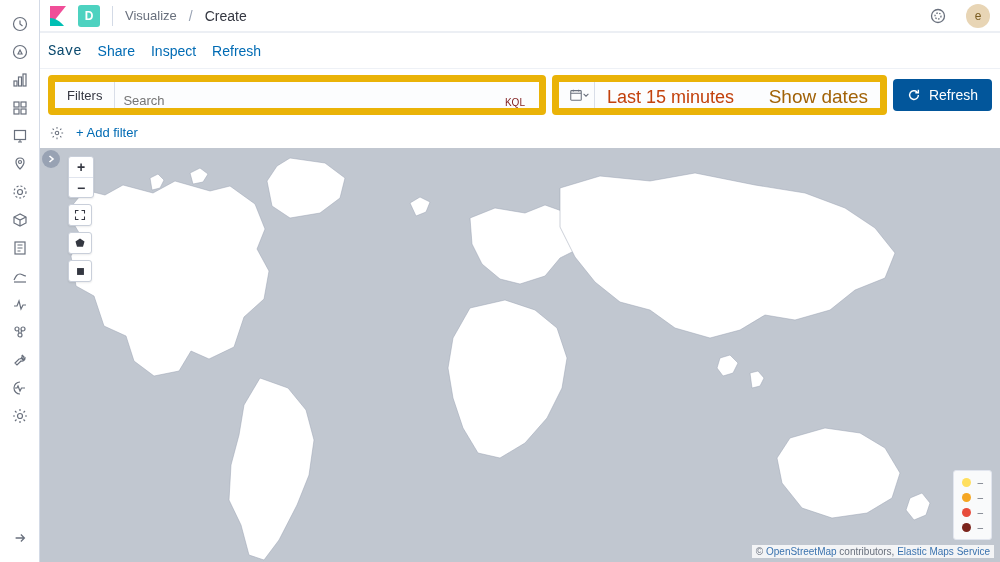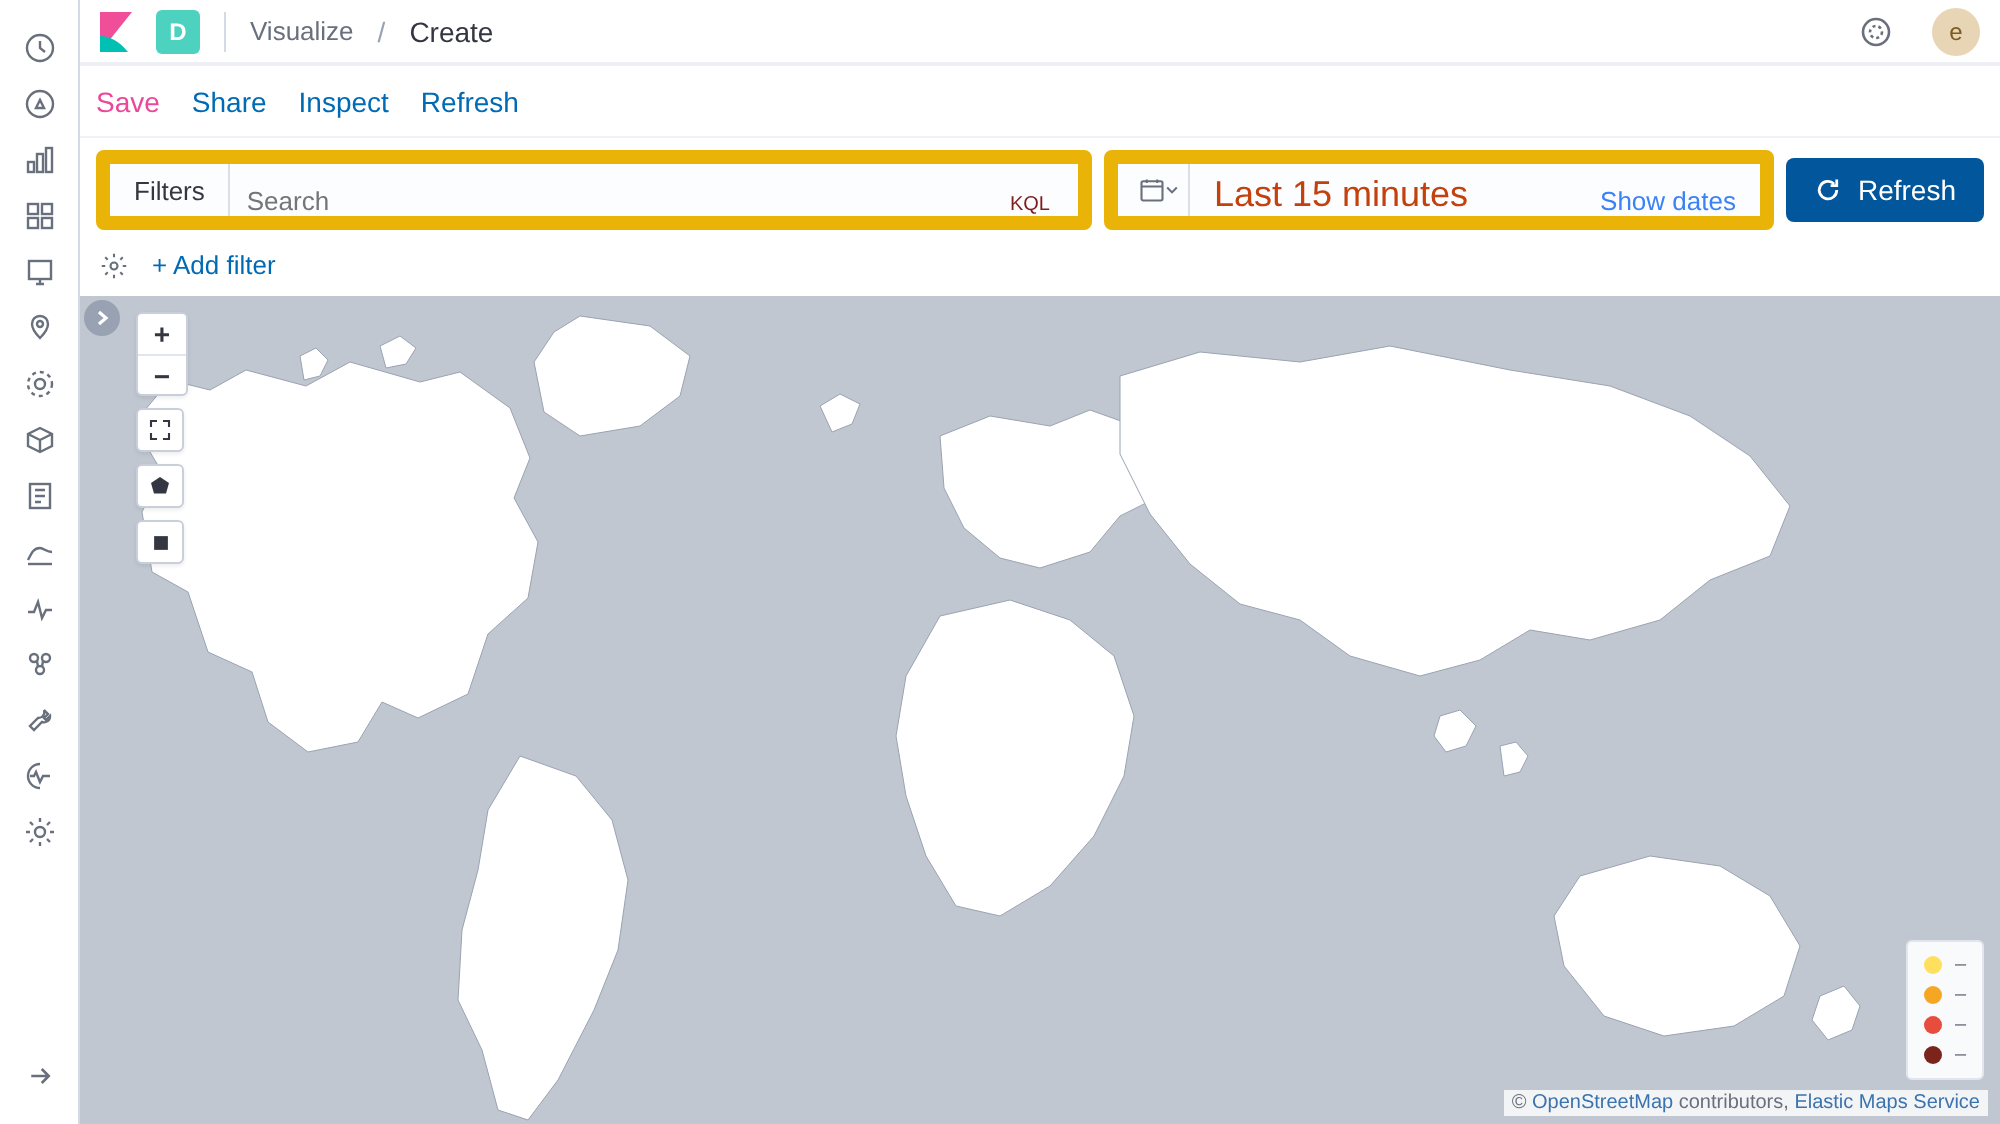--- a/index.html
+++ b/index.html
@@ -19,32 +19,32 @@
   .bread { color:#69707d; font-size:13px; }
   .bread-sep { color:#98a2b3; padding:0 4px; }
   .bread-current { color:#343741; font-weight:500; }
   .header-spacer{flex:1;}
   .help-icn{width:28px;height:28px;display:flex;align-items:center;justify-content:center;color:#69707d;}
   .avatar{width:24px;height:24px;border-radius:50%;background:#e8d5b5;color:#7a5c20;display:flex;align-items:center;justify-content:center;font-size:12px;font-weight:500;margin-left:6px;margin-right:2px;}
   
   .toolbar { height:36px; display:flex; align-items:center; padding:0 8px; gap:16px; border-bottom:1px solid #eef1f6;}
   .toolbar a { font-size:14px; text-decoration:none; }
   .link-blue{ color:#006bb4;}
-  .link-muted{ color:#ec4899;}
+  .link-muted{ color:#0c4a6e;font-family:Liberation Mono, monospace;}
   
   .querybar { display:flex; align-items:center; padding:6px 8px; gap:6px; }
   .qbox { display:flex; align-items:flex-end; border:7px solid #eab308; border-radius:4px; background:#fcfdfe; height:40px; }
   .qbox .seg { padding:0 12px; display:flex; align-items:center; height:100%; }
   .filters-lbl{ border-right:1px solid #d9dee8; color:#343741; font-size:13px;}
   .search-in{ flex:1; border:none; outline:none; background:transparent; padding:0 8px; color:#343741; font-size:13px;}
   .kql{ color:#7f1d1d; font-size:10px; padding:0 14px;}
   .qbox.filters{ flex:1; }
   .date-icon{width:36px;border-right:1px solid #d9dee8;height:100%;display:flex;align-items:center;justify-content:center;color:#69707d;position:relative;}
   .time-txt{ padding:0 12px; color:#c2410c; font-size:18px; flex:1;}
-  .show-dates{ color:#3b82f6; padding:0 12px; font-size:13px;}
+  .show-dates{ color:#a16207; padding:0 12px; font-size:19px;}
   .refresh-btn{ height:32px; background:#02569b; color:#fff; border:none; border-radius:4px; padding:0 14px; display:flex; align-items:center; gap:8px; font-size:14px; cursor:pointer;}
   
   .addfilter-row{ display:flex; align-items:flex-end; padding:4px 8px 8px 8px; gap:10px;}
   .gear-sm{ color:#69707d; width:18px; display:flex; justify-content:center;}
   .addfilter{ color:#006bb4; font-size:13px; }
   
   .maparea{ flex:1; position:relative; background:#c1c7d0; margin:0; overflow:hidden;}
   .expand-chip{position:absolute;left:0;top:0;width:18px;height:18px;background:#98a2b3;border-radius:50%;display:flex;align-items:center;justify-content:center;color:#fff;font-size:12px;z-index:20; margin:2px 0 0 2px;}
   .map-tools{ position:absolute; left:28px; top:8px; display:flex; flex-direction:column; gap:6px; z-index:15;}
   .tool-stack{ background:#fff; border:1px solid #c9cfda; border-radius:3px; box-shadow:0 1px 2px rgba(0,0,0,.08); display:flex; flex-direction:column;}

